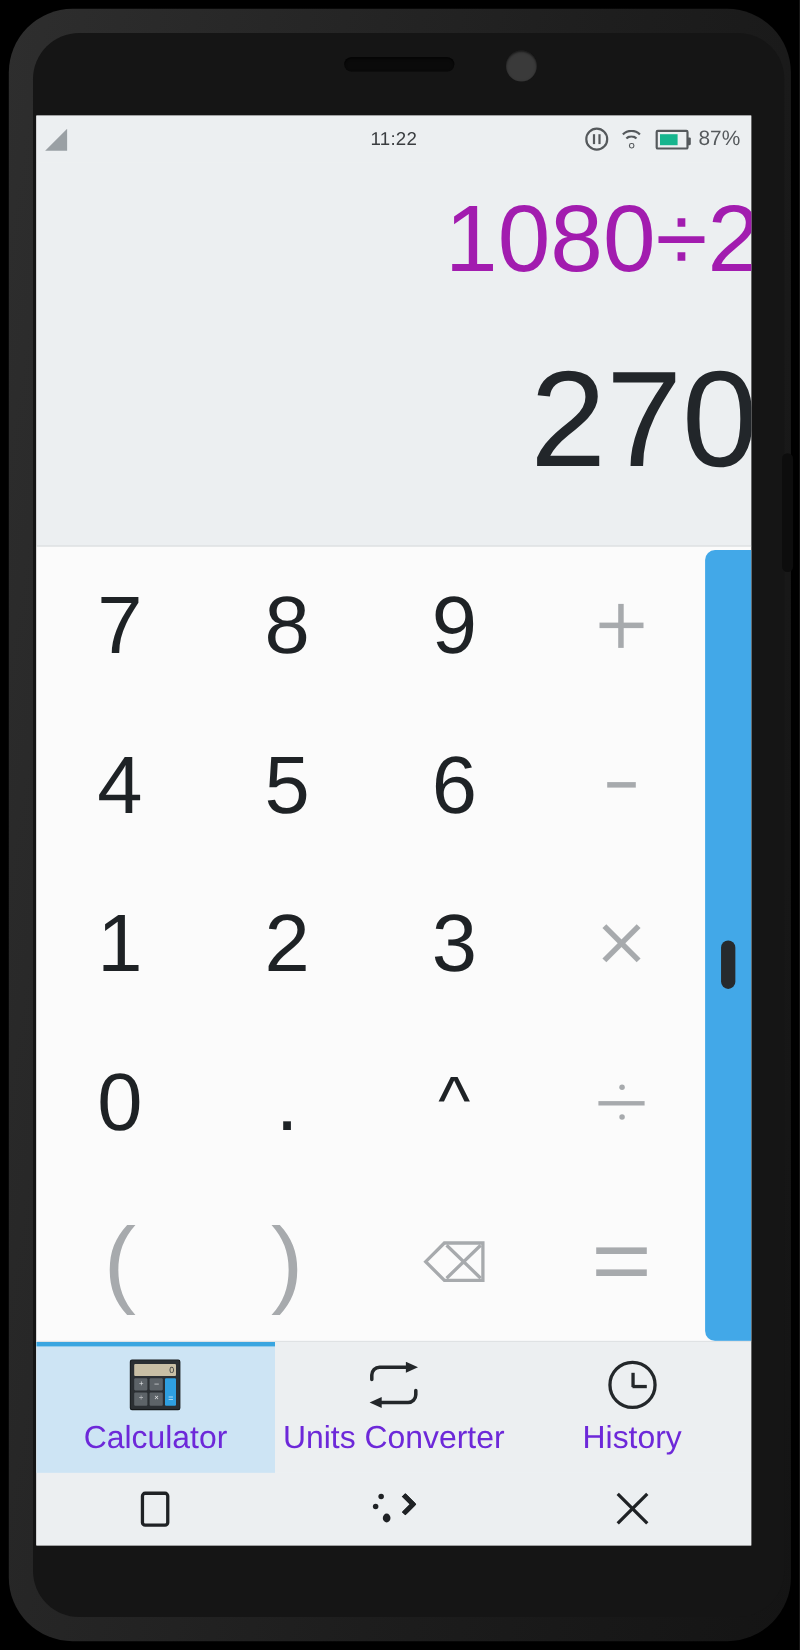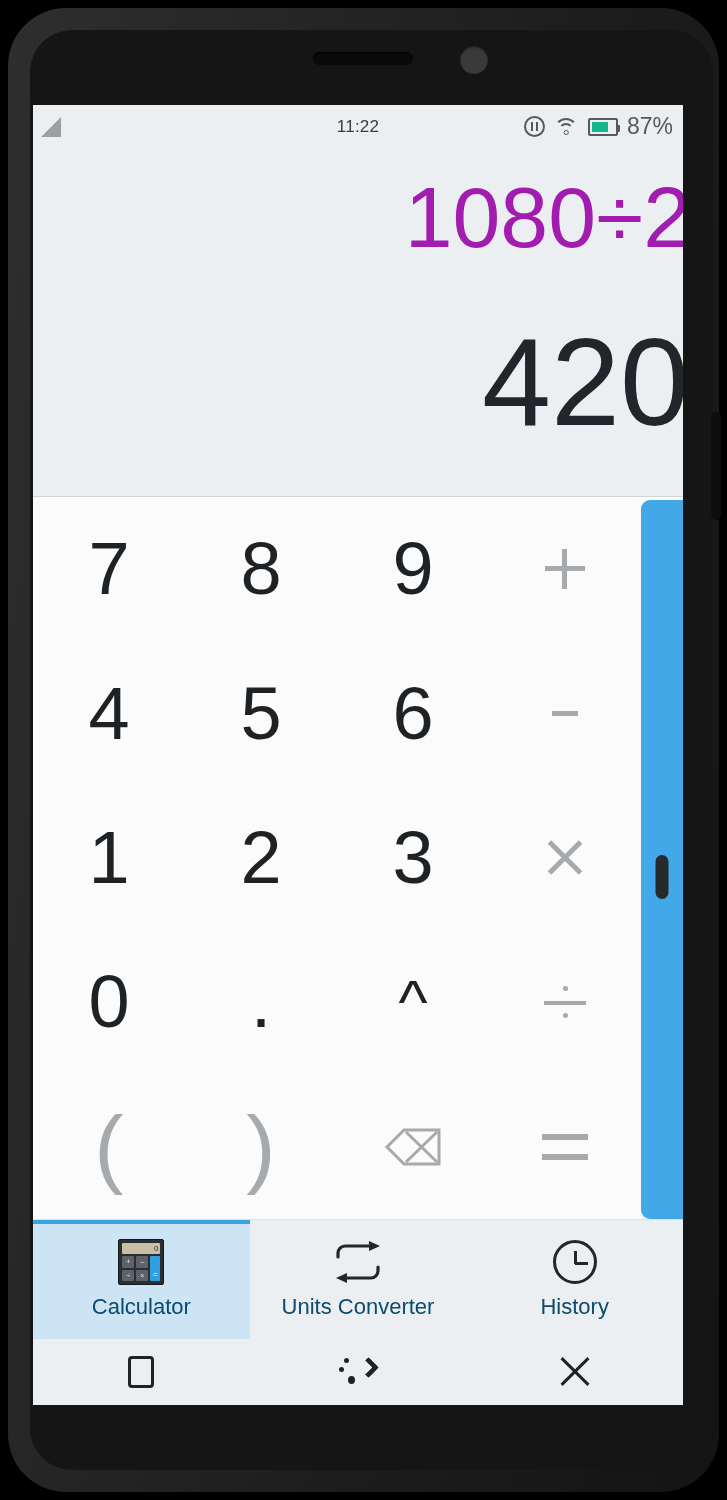--- a/index.html
+++ b/index.html
@@ -67,21 +67,21 @@
     border-left-color:transparent; border-right-color:transparent; border-radius:50%; }
   .wifi-icon b:nth-child(1){ top:1px; width:24px; height:24px; }
   .wifi-icon b:nth-child(2){ top:6px; width:15px; height:15px; }
   .wifi-icon .dot{ position:absolute; left:50%; top:13.5px; transform:translateX(-50%);
     width:4.5px; height:4.5px; border-radius:50%; border:1.6px solid #55595c; }
   .battery-icon{ position:relative; width:30px; height:18px;
     border:2px solid #55595c; border-radius:2px; padding:2px; }
   .battery-icon i{ display:block; width:72%; height:100%; background:#16b58e; }
   .battery-icon:after{ content:""; position:absolute; right:-4px; top:5px;
     width:3px; height:7px; background:#55595c; border-radius:0 1px 1px 0; }
-  #battery-percent{ font-size:23px; color:#55595c; }
+  #battery-percent{ font-size:19px; color:#55595c; }
 
   
   #calc-display{
     position:relative; height:349px; background:#eceff1;
     border-bottom:1px solid #d2d5d7;
   }
   #expression-text{
     position:absolute; right:-8px; top:26px;
     font-size:86px; color:#a21caf; line-height:1;
     font-weight:300; white-space:nowrap;
@@ -148,21 +148,21 @@
     border-top:1px solid #dfe2e4;
   }
   .tab{
     flex:1; display:flex; flex-direction:column; align-items:center;
     justify-content:center; gap:9px; position:relative;
   }
   .tab.active{ background:#cde4f4; }
   .tab.active:before{
     content:""; position:absolute; left:0; right:0; top:0; height:4px; background:#39a5e0;
   }
-  .tab-label{ font-size:22px; color:#0c4a6e; }
+  .tab-label{ font-size:29px; color:#6d28d9; }
   .tab-icon{ height:46px; display:flex; align-items:center; justify-content:center; }
 
   
   .calc-icon{ width:46px; height:46px; background:#2b2f33; border:1px solid #16191b;
     border-radius:2px; padding:3px; display:flex; flex-direction:column; gap:2px; }
   .calc-icon .scr{ height:11px; background:#c9bfa5; border-radius:1px;
     font-size:8px; color:#2b2f33; text-align:right; padding-right:2px; line-height:11px; }
   .calc-icon .rows{ flex:1; display:flex; gap:2px; }
   .calc-icon .pad{ flex:1; display:grid; grid-template-columns:1fr 1fr;
     grid-template-rows:1fr 1fr; gap:2px; }
@@ -236,21 +236,21 @@
         </div>
         <div class="battery-icon">
             <i></i>
           </div>
         <div id="battery-percent">87%</div>
       </div>
     </div>
 
     <div id="calc-display">
       <div id="expression-text">1080÷2</div>
-      <div id="result-text">420</div>
+      <div id="result-text">270</div>
     </div>
 
     <div id="keypad-area">
       <div id="keypad-grid">
 
         <div class="key">7</div>
         <div class="key">8</div>
         <div class="key">9</div>
         <div class="key op">
           <span class="plus-glyph">

